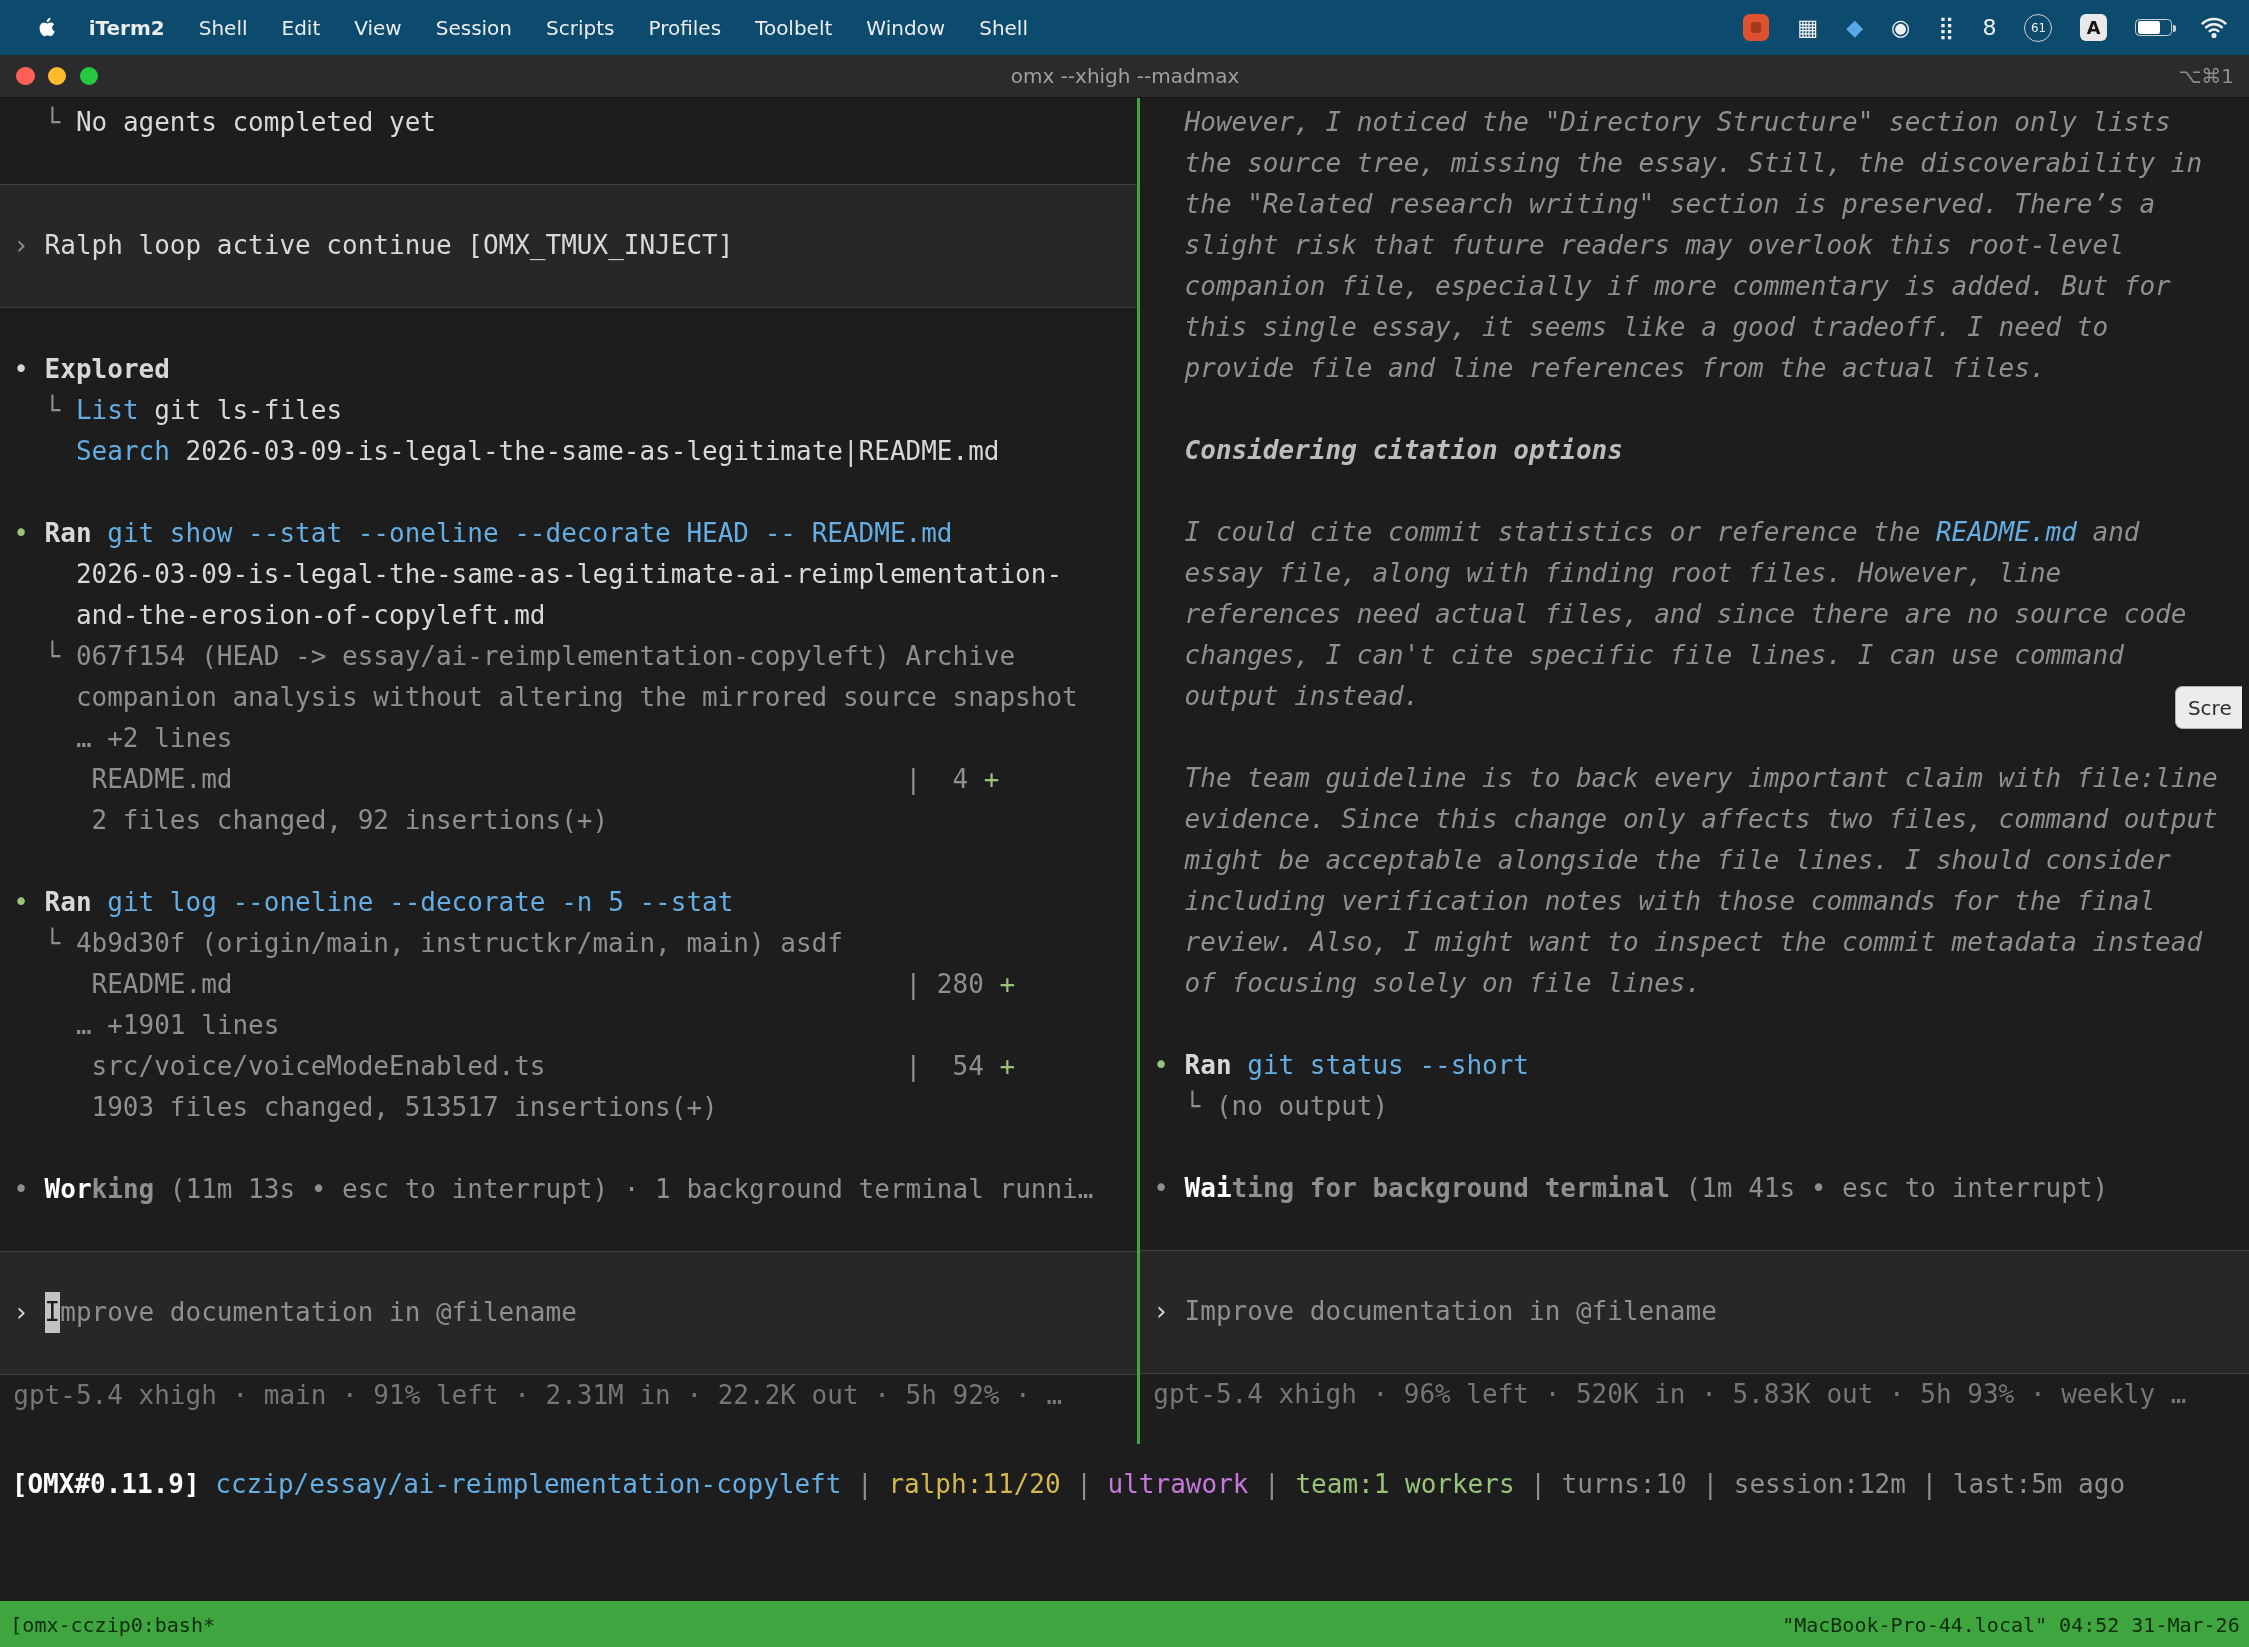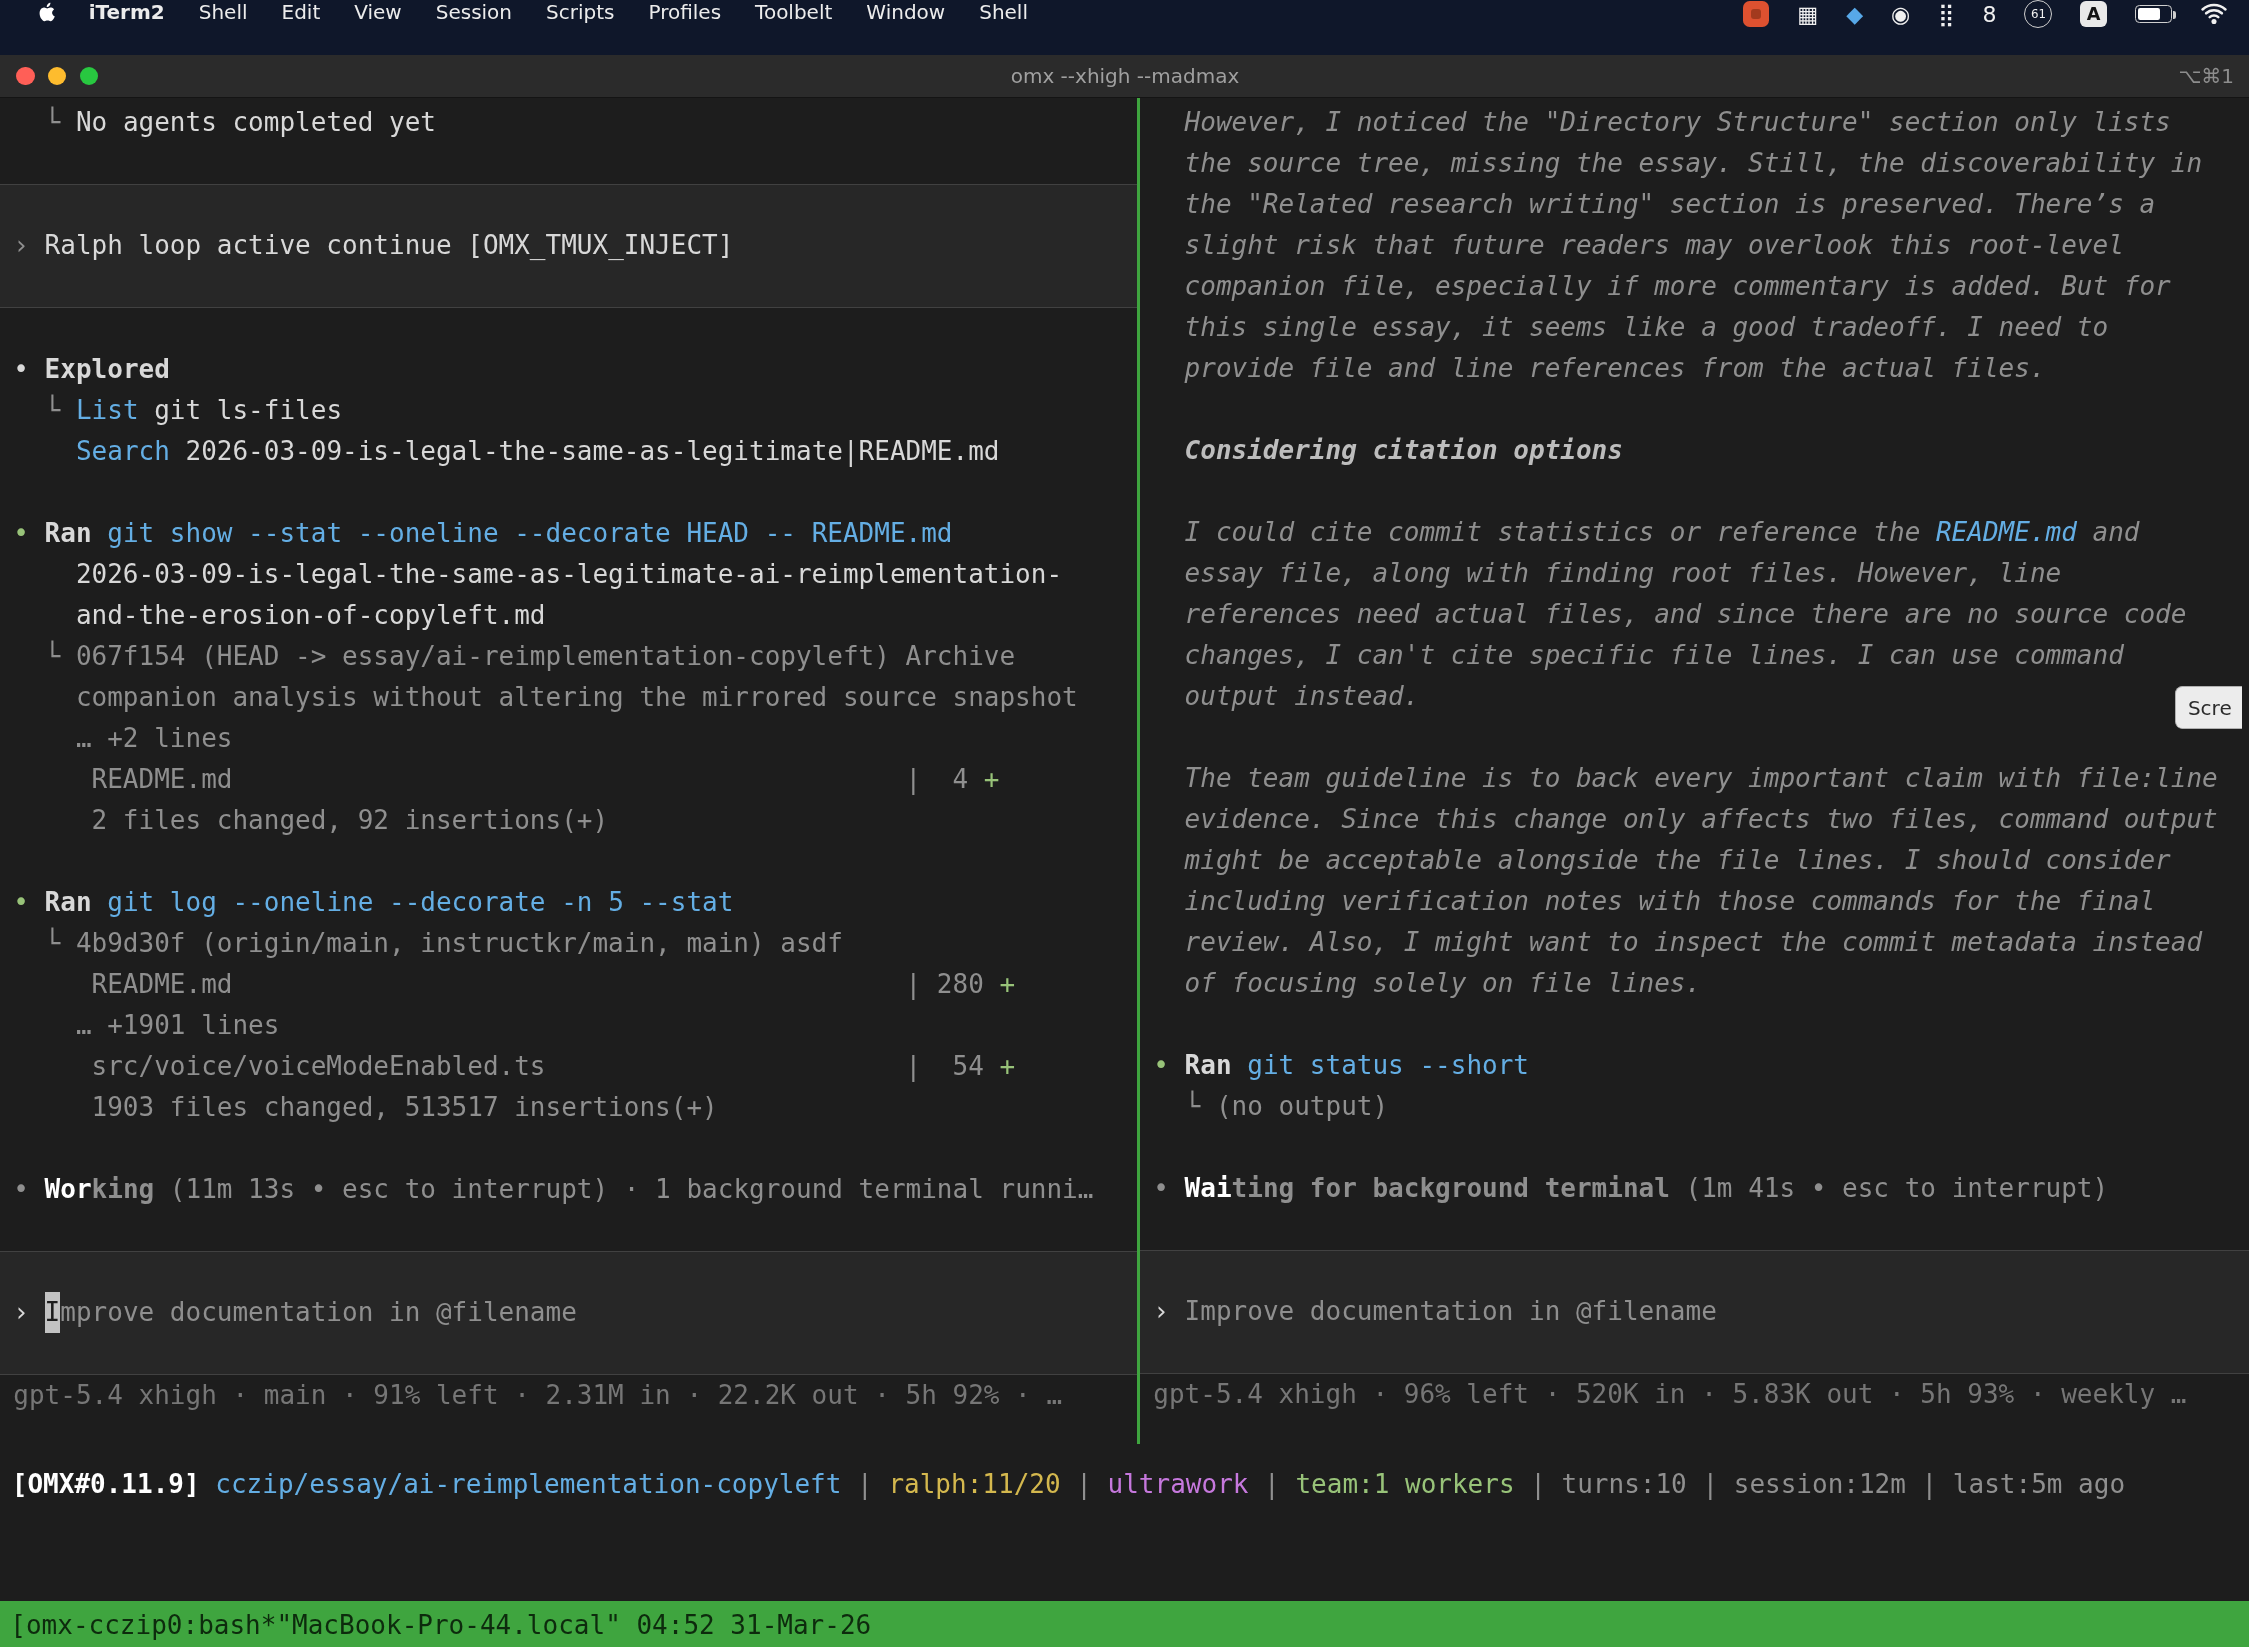--- a/index.html
+++ b/index.html
@@ -1,20 +1,20 @@
 <!DOCTYPE html>
 <html style="font-size:11.8px"><head>
 <meta charset="utf-8">
 <style>
   *{margin:0;padding:0;box-sizing:border-box}
   html,body{width:2250px;height:1648px;background:#000;overflow:hidden}
   body{position:relative;font-family:"DejaVu Sans Mono",monospace}
 
   
-  .menubar{height:55px;background:#0f172a;display:flex;align-items:flex-start;
+  .menubar{height:55px;background:#0c4a6e;display:flex;align-items:center;
     padding:0 22px;color:#ececec;font-family:"DejaVu Sans",sans-serif;font-size:20px}
   .menu-left{display:flex;align-items:center}
   .apple{display:flex;align-items:center;padding:0 16px}
   .menu-item{padding:0 17px}
   .menu-item.bold{font-weight:bold}
   .menu-right{margin-left:auto;display:flex;align-items:center;gap:28px}
   .mi{display:flex;align-items:center;justify-content:center;color:#f0f0f0}
   .glyph{font-size:22px;font-family:"DejaVu Sans",sans-serif}
   .blueic{color:#57a8e8}
   .rec{width:26.6px;height:26.6px;background:#dd5130;border-radius:6.6px}
@@ -58,21 +58,21 @@
   .magenta{color:#c678dd}
   .bold{font-weight:bold}
   .italic{font-style:italic}
   .cursor{background:#c2c2c2;color:#1c1c1c}
 
   
   .omx-line{margin-top:20px;font-size:26px}
   .omx-line .line{padding-left:11.8px}
   .bottom-spacer{flex:1}
   .tmuxbar{height:47px;background:#3fa53f;color:#0d2b0d;display:flex;align-items:center;
-    padding:0 10.3px;font-size:26px;white-space:pre}
+    justify-content:space-between;padding:0 10.3px;font-size:20px;white-space:pre}
 
   
   .scre-overlay{position:absolute;right:8px;top:686px;height:43px;display:flex;align-items:center;
     background:#ececec;color:#2c2c2c;border:1.5px solid #b0b0b0;border-right:none;
     border-radius:7.4px 0 0 7.4px;padding:0 10.3px 0 11.8px;font-family:"DejaVu Sans",sans-serif;font-size:20px;z-index:5}
 </style>
 </head>
 <body>
 
 <div class="menubar">

